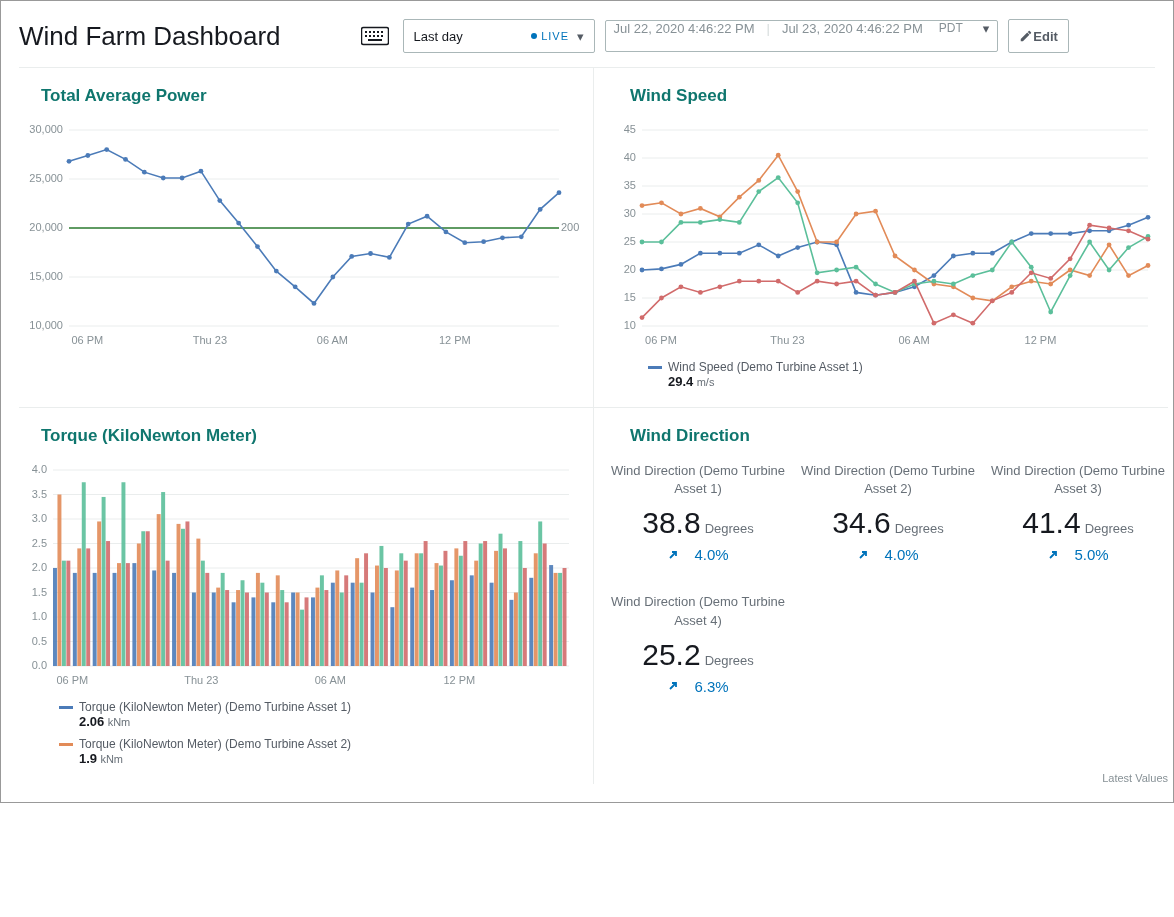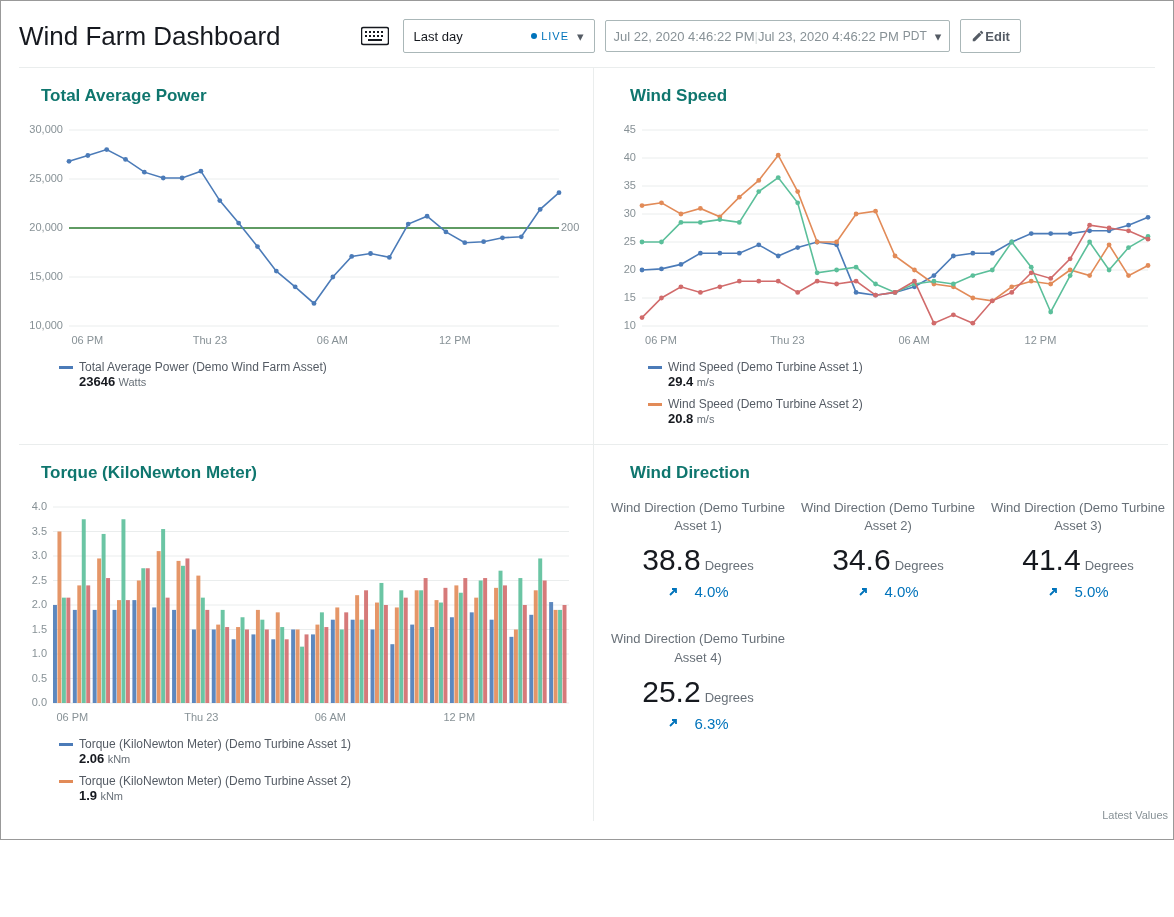--- a/index.html
+++ b/index.html
@@ -5,21 +5,21 @@
   * { box-sizing: border-box; }
   body { margin:0; font-family: "Amazon Ember", "Helvetica Neue", Arial, sans-serif; background:#fff; color:#16191f; width:1174px; }
   .page { border:1px solid #999; padding:0 18px 18px; }
   .header { display:flex; align-items:center; padding:18px 0 14px; border-bottom:1px solid #eaeded; }
   .title { font-size:26px; font-weight:400; color:#16191f; flex:0 0 auto; margin-right:80px;}
   .kbd-icon { width:28px; height:20px; margin-right:14px; display:inline-flex; }
   .btn { border:1px solid #aab7b8; border-radius:2px; background:#fff; height:32px; display:flex; align-items:center; padding:16px 10px; font-size:13px; color:#16191f; cursor:pointer; }
   .tr-select { width:192px; justify-content:space-between; margin-right:10px; }
   .live-badge { color:#0073bb; font-size:11px; letter-spacing:1px; display:flex; align-items:center; }
   .live-dot { width:6px; height:6px; border-radius:50%; background:#0073bb; margin-right:4px;}
-  .date-range { display:flex; align-items:center; border:1px solid #aab7b8; border-radius:2px; height:32px; padding:0 8px; font-size:13px; color:#879196; margin-right:10px; gap:0;}
+  .date-range { display:flex; border:1px solid #aab7b8; border-radius:2px; height:32px; padding:0 8px; font-size:13px; color:#879196; margin-right:10px; gap:12px;}
   .date-sep { color:#d5dbdb;}
   .tz { font-size:12px; color:#879196; margin-left:4px;}
   .caret { margin-left:8px; color:#545b64;}
   .edit-btn { gap:0; font-weight:700; color:#545b64;}
   .grid { display:grid; grid-template-columns: 1fr 1fr; }
   .panel { padding:18px 0 10px; position:relative; }
   .panel.col-left { border-right:1px solid #eaeded; border-bottom:1px solid #eaeded; padding-right:14px;}
   .panel.col-right { border-bottom:1px solid #eaeded; padding-left:14px;}
   .panel-title { font-size:17px; font-weight:700; margin:0 0 16px 22px; color:#0f766e;}
   svg.chart { display:block; }
@@ -133,29 +133,20 @@
           <circle cx="464.6153846153846" cy="119.72" r="2.4" fill="#4b7bb8"></circle>
           <circle cx="483.46153846153845" cy="115.8" r="2.4" fill="#4b7bb8"></circle>
           <circle cx="502.3076923076923" cy="114.82" r="2.4" fill="#4b7bb8"></circle>
           <circle cx="521.1538461538462" cy="87.38000000000001" r="2.4" fill="#4b7bb8"></circle>
           <circle cx="540" cy="70.72" r="2.4" fill="#4b7bb8"></circle>
           <text x="68.375" y="222" class="axis-tick-x">06 PM</text>
           <text x="190.875" y="222" class="axis-tick-x">Thu 23</text>
           <text x="313.375" y="222" class="axis-tick-x">06 AM</text>
           <text x="435.875" y="222" class="axis-tick-x">12 PM</text>
         </svg>
-      <div class="legend" id="legend-power">
-          <div class="legend-item">
-            <span class="swatch" style="background:#4b7bb8"></span>
-            <div>
-              <div class="legend-label">Total Average Power (Demo Wind Farm Asset)</div>
-              <div><span class="legend-value">23646</span> <span class="legend-unit">Watts</span></div>
-            </div>
-          </div>
-        </div>
     </div>
 
     <div class="panel col-right">
       <h3 class="panel-title">Wind Speed</h3>
       <svg class="chart" id="chart-windspeed" width="560" height="230">
           <line x1="34" y1="204" x2="540" y2="204" class="grid-line"></line>
           <text x="28" y="207" class="axis-text" text-anchor="end">10</text>
           <line x1="34" y1="176" x2="540" y2="176" class="grid-line"></line>
           <text x="28" y="179" class="axis-text" text-anchor="end">15</text>
           <line x1="34" y1="148" x2="540" y2="148" class="grid-line"></line>
@@ -288,27 +279,20 @@
           <text x="432.47499999999997" y="222" class="axis-tick-x">12 PM</text>
         </svg>
       <div class="legend" id="legend-windspeed">
           <div class="legend-item">
             <span class="swatch" style="background:#4b7bb8"></span>
             <div>
               <div class="legend-label">Wind Speed (Demo Turbine Asset 1)</div>
               <div><span class="legend-value">29.4</span> <span class="legend-unit">m/s</span></div>
             </div>
           </div>
-          <div class="legend-item">
-            <span class="swatch" style="background:#e28b58"></span>
-            <div>
-              <div class="legend-label">Wind Speed (Demo Turbine Asset 2)</div>
-              <div><span class="legend-value">20.8</span> <span class="legend-unit">m/s</span></div>
-            </div>
-          </div>
         </div>
     </div>
 
     <div class="panel col-left" style="border-bottom:none;">
       <h3 class="panel-title">Torque (KiloNewton Meter)</h3>
       <svg class="chart" id="chart-torque" width="560" height="230">
           <line x1="34" y1="204" x2="550" y2="204" class="grid-line"></line>
           <text x="28" y="207" class="axis-text" text-anchor="end">0.0</text>
           <line x1="34" y1="179.5" x2="550" y2="179.5" class="grid-line"></line>
           <text x="28" y="182.5" class="axis-text" text-anchor="end">0.5</text>

